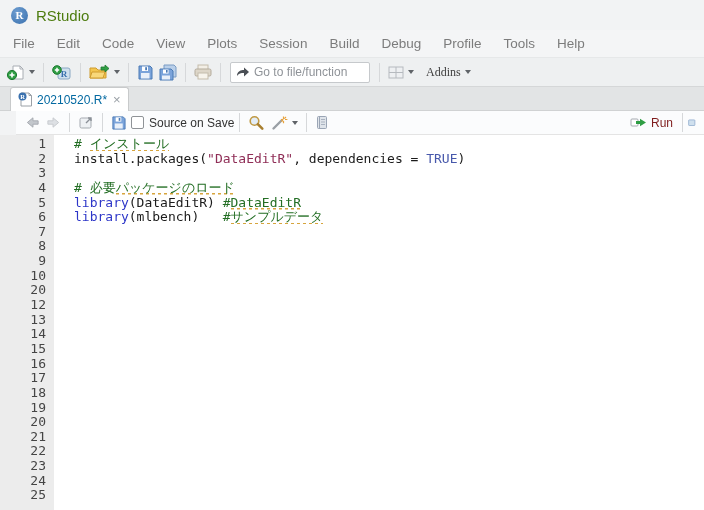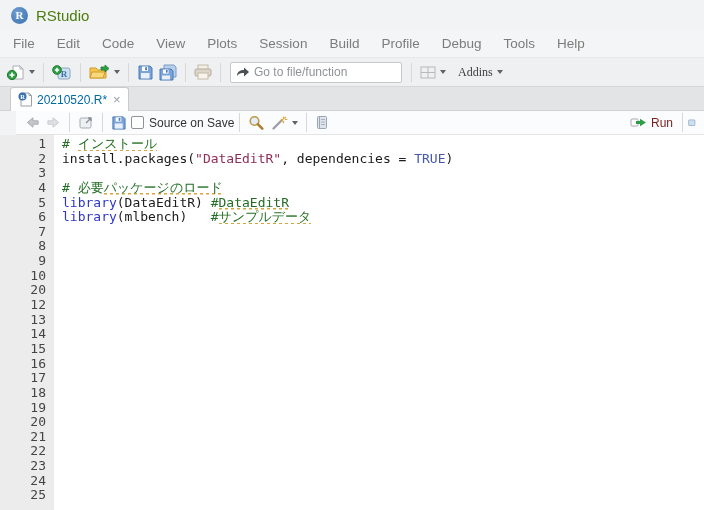--- a/index.html
+++ b/index.html
@@ -16,21 +16,21 @@
   
   .menubar { height:27px; display:flex; align-items:center; background:#f4f5f6; padding-left:2px; }
   .menu-item { padding:0 11px; font-size:13.5px; color:#7c7c7c; line-height:27px; cursor:default; }
 
   
   .toolbar { height:30px; background:#eef0f1; border-top:1px solid #e6e8e9; border-bottom:1px solid #d5d7d8;
              display:flex; align-items:center; padding:0 4px; }
   .tbtn { display:flex; align-items:center; padding:2px 3px; border-radius:2px; }
   .sep { width:1px; height:19px; background:#d6d8da; margin:0 5px; }
   .caret { width:0; height:0; border-left:3.5px solid transparent; border-right:3.5px solid transparent; border-top:4px solid #5f6368; margin-left:4px; }
-  .goto-box { width:172px; height:21px; background:#fff; border:1px solid #c6c9cc; border-radius:2px; display:flex; align-items:center; padding:0 5px; margin:0 4px; }
+  .goto-box { width:140px; height:21px; background:#fff; border:1px solid #c6c9cc; border-radius:2px; display:flex; align-items:center; padding:0 5px; margin:0 4px; }
   .goto-box .ph { font-size:12px; color:#8f9398; margin-left:5px; white-space:nowrap; }
   .addins-label { font-size:12px; color:#404040; margin-left:6px;font-family:Liberation Serif, serif; }
 
   
   .tabbar { height:24px; background:#e2e4e5; display:flex; align-items:flex-end; padding-left:10px; border-bottom:1px solid #d0d2d3; position:relative; z-index:2; }
   .tab { height:24px; background:#fff; border:1px solid #c8cacb; border-bottom:none; border-radius:3px 3px 0 0;
          display:flex; align-items:center; padding:0 7px; margin-bottom:-1px; }
   .tab-title { font-size:12px; color:#0369a1; margin:0 6px 0 5px; white-space:nowrap; }
   .tab-close { font-size:13px; color:#9aa0a6; line-height:1; cursor:default; }
 
@@ -41,21 +41,21 @@
   .spacer { flex:1; }
   .run-btn { display:flex; align-items:center; padding:1px 4px; }
   .run-label { font-size:12px; color:#7f1d1d; margin-left:4px; }
   .clip-btn { width:10px; height:16px; overflow:hidden; display:flex; align-items:center; }
 
   
   .editor { position:absolute; top:135px; left:0; right:0; bottom:0; background:#fff; display:flex;
             font-family:"DejaVu Sans Mono", monospace; font-size:13px; }
   .gutter { width:54px; background:#ececec; color:#454545; text-align:right; padding:2px 8px 0 0; flex:none; }
   .gutter .ln { height:14.65px; line-height:14.65px; }
-  .code { flex:1; padding:2px 0 0 8px; overflow:hidden; }
+  .code { flex:1; padding:2px 0 0 20px; overflow:hidden; }
   .code-line { height:14.65px; line-height:14.65px; white-space:pre; }
   .tok.plain    { color:#1b1b1b; }
   .tok.comment  { color:#236e24; }
   .tok.string   { color:#8f2d56; }
   .tok.keyword  { color:#2d36c8; }
   .tok.constant { color:#4758ab; }
   .tok.misspell { background-image:repeating-linear-gradient(to right,#d7a53d 0,#d7a53d 3px,transparent 3px,transparent 6px);
                   background-repeat:no-repeat; background-position:left bottom; background-size:100% 1.5px; }
   svg { display:block; }
 </style>
@@ -70,22 +70,22 @@
   </div>
 
   <nav class="menubar">
       <span class="menu-item">File</span>
       <span class="menu-item">Edit</span>
       <span class="menu-item">Code</span>
       <span class="menu-item">View</span>
       <span class="menu-item">Plots</span>
       <span class="menu-item">Session</span>
       <span class="menu-item">Build</span>
+      <span class="menu-item">Debug</span>
       <span class="menu-item">Profile</span>
-      <span class="menu-item">Debug</span>
       <span class="menu-item">Tools</span>
       <span class="menu-item">Help</span>
     </nav>
 
   <div class="toolbar">
     <div class="tbtn">
       <span>
         <svg width="18" height="17" viewBox="0 0 18 17">
           <path d="M6 2h7l3 3v10H6z" fill="#fff" stroke="#a8adb3"></path>
           <path d="M13 2v3h3" fill="none" stroke="#a8adb3"></path>

